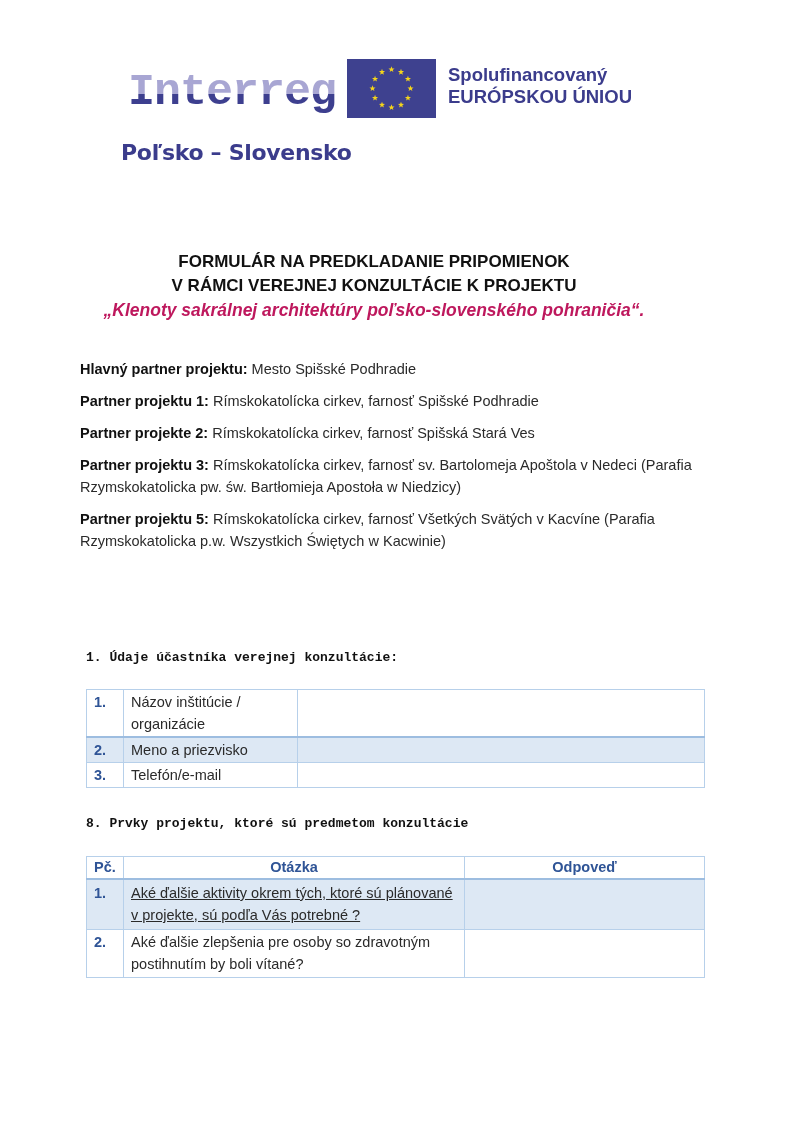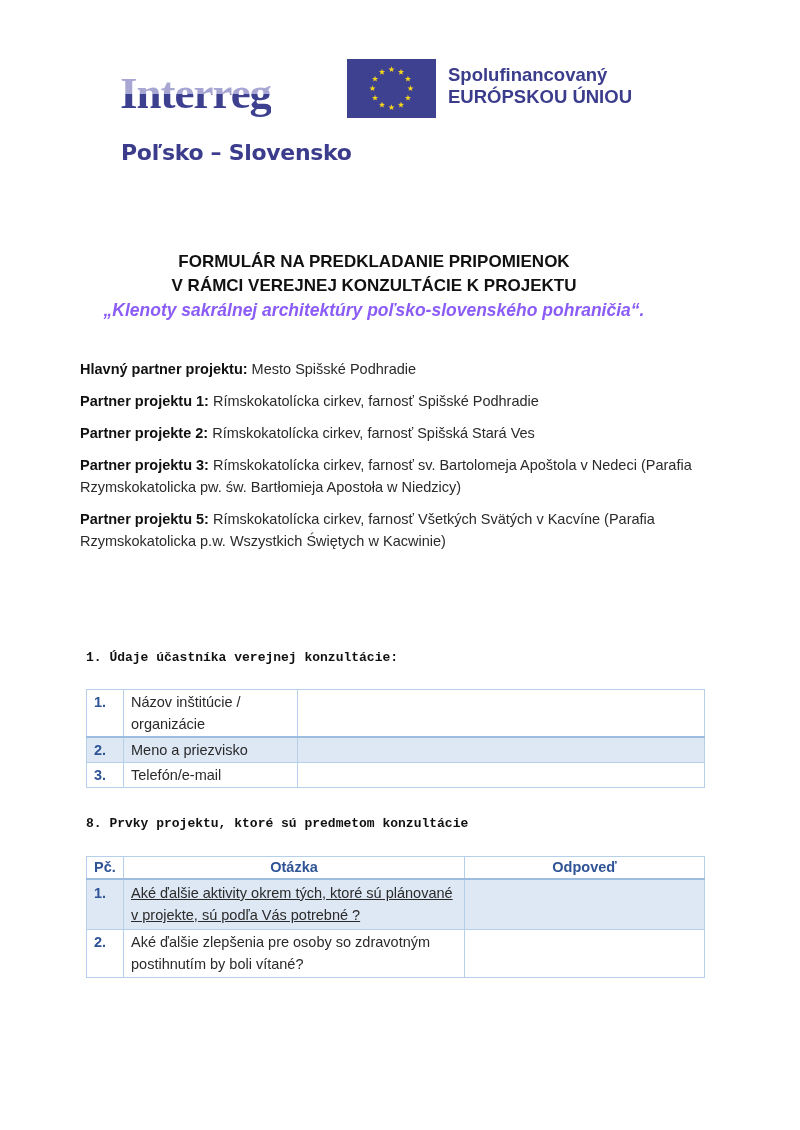--- a/index.html
+++ b/index.html
@@ -1,35 +1,35 @@
 <!DOCTYPE html>
 <html><head>
 <meta charset="utf-8">
 <style>
   html, body { margin:0; padding:0; background:#ffffff; }
   body { width:800px; height:1130px; position:relative; overflow:hidden;
          font-family:"DejaVu Sans", "Liberation Sans", sans-serif; color:#1a1a1a; }
   .abs { position:absolute; }
 
   
-  .interreg { left:120px; top:64px; font-family:Liberation Serif, serif; font-weight:bold;
+  .interreg { left:128px; top:64px; font-family:Liberation Mono, monospace; font-weight:bold;
               font-size:45px; letter-spacing:-1px; line-height:58px;
               background:linear-gradient(to bottom, #a8a6d3 0%, #a8a6d3 52%, #3d3f8f 52%, #3d3f8f 100%);
               -webkit-background-clip:text; background-clip:text; color:transparent; }
   .region { left:121px; top:140px; font-family:"DejaVu Sans", sans-serif; font-weight:bold;
             font-size:22px; color:#3b3c8c; letter-spacing:-0.3px; }
   .eu-flag { left:347px; top:59px; width:89px; height:59px; background:#3e418f; }
   .eu-flag svg { width:100%; height:100%; display:block; }
   .eu-text { left:448px; top:64px; font-family:"Liberation Sans", sans-serif; font-weight:bold;
              color:#3b3c8c; font-size:18.5px; line-height:22px; }
 
   
   .title { left:0; width:748px; text-align:center; font-family:"Liberation Sans", sans-serif; }
   .title .l { font-weight:bold; font-size:17px; line-height:24px; color:#111; }
-  .title .it { font-weight:bold; font-style:italic; font-size:17.5px; line-height:24px; color:#8b5cf6; }
+  .title .it { font-weight:bold; font-style:italic; font-size:17.5px; line-height:24px; color:#be185d; }
 
   
   .partners { left:80px; top:358px; width:630px; font-family:"Liberation Sans", sans-serif;
               font-size:14.5px; line-height:22px; color:#2a2a2a; }
   .partners p { margin:0 0 10px 0; }
   .partners b { color:#111; }
 
   
   .sec { left:86px; font-family:Liberation Mono, monospace; font-weight:bold; font-size:13px; color:#111; }
 

